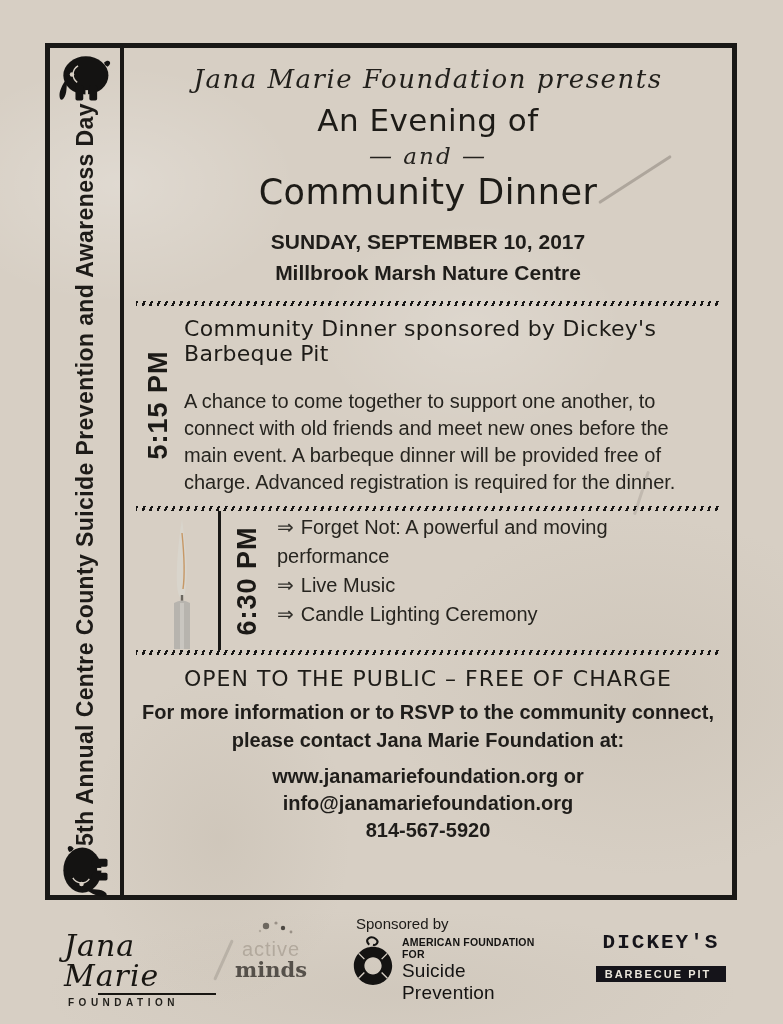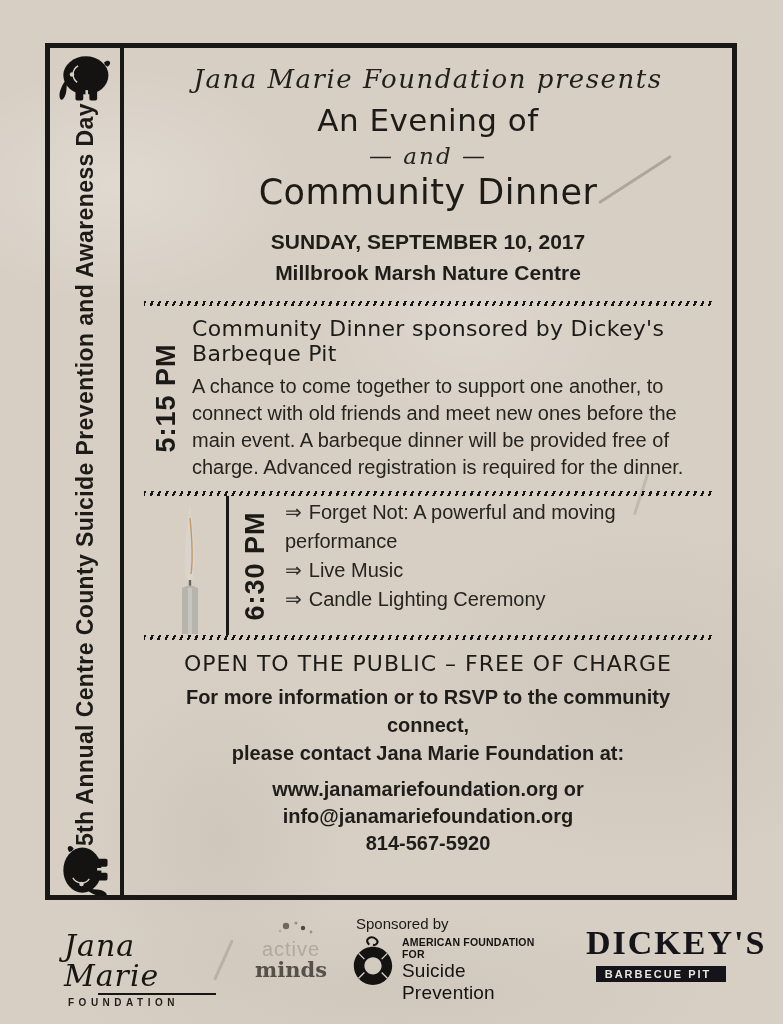--- a/index.html
+++ b/index.html
@@ -32,21 +32,21 @@
     align-items:center; padding:5px 0 4px 0;
   }
   .eicon { width:52px; height:50px; flex:0 0 auto; }
   .eicon.bottom svg { transform:rotate(-90deg); }
   .vtext {
     flex:1; writing-mode:vertical-rl; transform:rotate(180deg); text-align:center;
     font-weight:bold; font-size:23px; letter-spacing:0.4px; color:#1d1b18;
     white-space:nowrap; line-height:1;
   }
   
-  .content { flex:1; position:relative; padding:0 20px; display:block; text-align:center; }
+  .content { flex:1; position:relative; padding:0 12px; display:block; text-align:center; }
   .script { font-family:"DejaVu Serif", serif; font-style:italic; }
   .presents { margin-top:16px; font-size:26px; letter-spacing:1.5px; color:#211f1b; }
   .t1 { margin-top:8px;  font-size:31px; font-weight:500; letter-spacing:0.5px; }
   .t2 { margin-top:2px;  font-size:35px; font-weight:500; letter-spacing:0.5px; }
   .and { margin-top:5px; font-size:23px; letter-spacing:2px; }
   .t3 { margin-top:3px;  font-size:35px; font-weight:500; letter-spacing:0.5px; }
   .papyrus { font-family:"DejaVu Sans", sans-serif; color:#1d1b17; }
   .dateblock { margin-top:14px; font-weight:bold; font-size:21px; line-height:31px; color:#1f1d1a; }
 
   .dotline {
@@ -56,21 +56,21 @@
 
   .session { display:flex; text-align:left; }
   .s515 { min-height:166px; padding:8px 0 6px 0; }
   .s630 { min-height:139px; }
   .timecell { position:relative; flex:0 0 44px; }
   .timecell span {
     position:absolute; left:50%; top:50%; transform:translate(-50%,-50%) rotate(-90deg);
     white-space:nowrap; font-weight:bold; font-size:27px; letter-spacing:1px; color:#1c1a17;
   }
   .sbody { flex:1; padding:2px 4px 0 4px; }
-  .shead { font-size:22px; font-weight:500; letter-spacing:0.3px; margin-bottom:7px; }
+  .shead { font-size:22px; font-weight:500; letter-spacing:0.3px; margin-bottom:22px; }
   .stext { font-size:20px; line-height:27px; color:#26241f; padding-right:2px; }
 
   .candlecell { flex:0 0 82px; position:relative; }
   .candlecell svg { position:absolute; left:26px; top:6px; }
   .vsep { flex:0 0 3px; background:#191816; }
   .s630 .timecell { flex:0 0 52px; }
   .s630 .shead { margin:12px 0 6px 14px; }
   .blist { list-style:none; }
   .blist li { font-size:20px; line-height:29px; color:#26241f; }
   .blist .arr { display:inline-block; margin-right:7px; color:#32302b; }
@@ -79,32 +79,32 @@
   .contact { margin-top:7px; font-weight:bold; font-size:20px; line-height:28px; color:#1f1d1a; }
   .links { margin-top:9px; font-weight:bold; font-size:20px; line-height:27px; color:#1f1d1a; }
 
   
   .footer { position:absolute; left:0; top:905px; width:783px; height:119px; }
   .flogo { position:absolute; }
   .f-jana { left:64px; top:26px; width:160px; text-align:left; color:#181612; }
   .f-jana .name { font-family:"DejaVu Serif", serif; font-style:italic; font-size:30px; line-height:30px; letter-spacing:1px; }
   .f-jana .rule { height:1.5px; background:#181612; width:118px; margin:2px 0 2px 34px; }
   .f-jana .sub { font-size:10px; letter-spacing:4.5px; font-weight:bold; color:#211f1b; padding-left:4px; }
-  .f-active { left:252px; top:14px; width:78px; text-align:center; }
+  .f-active { left:232px; top:14px; width:78px; text-align:center; }
   .f-active .a1 { font-size:20px; letter-spacing:1px; color:#b2a99d; line-height:20px; }
   .f-active .a2 { font-family:"DejaVu Serif", serif; font-size:21px; font-weight:bold; color:#55504a; line-height:22px; }
   .f-afsp { left:350px; top:8px; width:210px; text-align:left; }
   .f-afsp .sponsored { font-size:15px; color:#1c1a17; margin:2px 0 4px 6px; }
   .f-afsp .row { display:flex; }
   .f-afsp .ring { flex:0 0 46px; }
   .f-afsp .txt { padding-left:6px; }
   .f-afsp .l1 { font-size:10.5px; font-weight:bold; letter-spacing:0.2px; color:#141312; }
   .f-afsp .l2 { font-size:19px; color:#141312; letter-spacing:0.2px; }
   .f-dickeys { left:586px; top:24px; width:150px; text-align:center; }
-  .f-dickeys .name { font-family:Liberation Serif, serif; font-weight:bold; font-size:34px; letter-spacing:2px; color:#15141a; line-height:28px; }
+  .f-dickeys .name { font-family:Liberation Mono, monospace; font-weight:bold; font-size:21px; letter-spacing:2px; color:#15141a; line-height:28px; }
   .f-dickeys .sub { display:inline-block; background:#15141a; color:#eae6dc; font-size:11px; font-weight:bold; letter-spacing:2px; padding:2px 15px 2px 9px; margin-top:9px; }
 </style>
 </head>
 <body>
 
 <div class="page">
   <div class="streak s1"></div>
   <div class="streak s2"></div>
   <div class="streak s3"></div>
 

